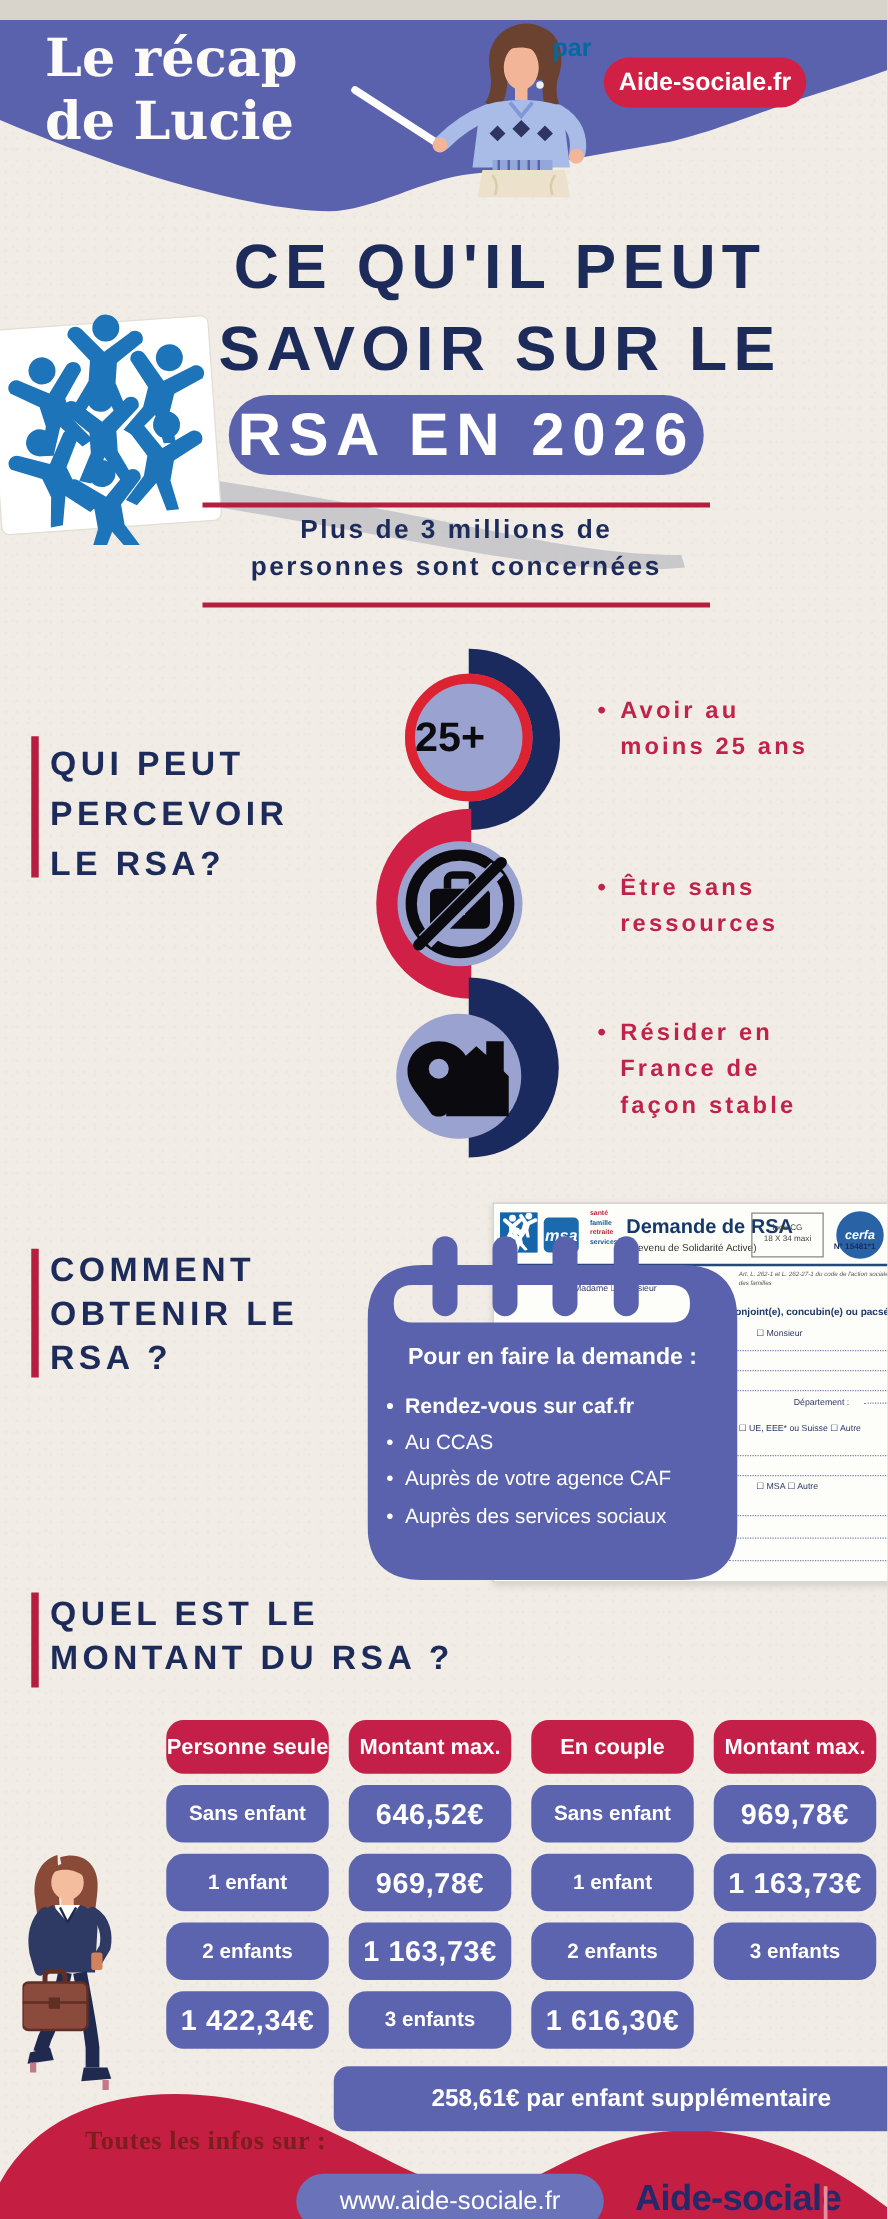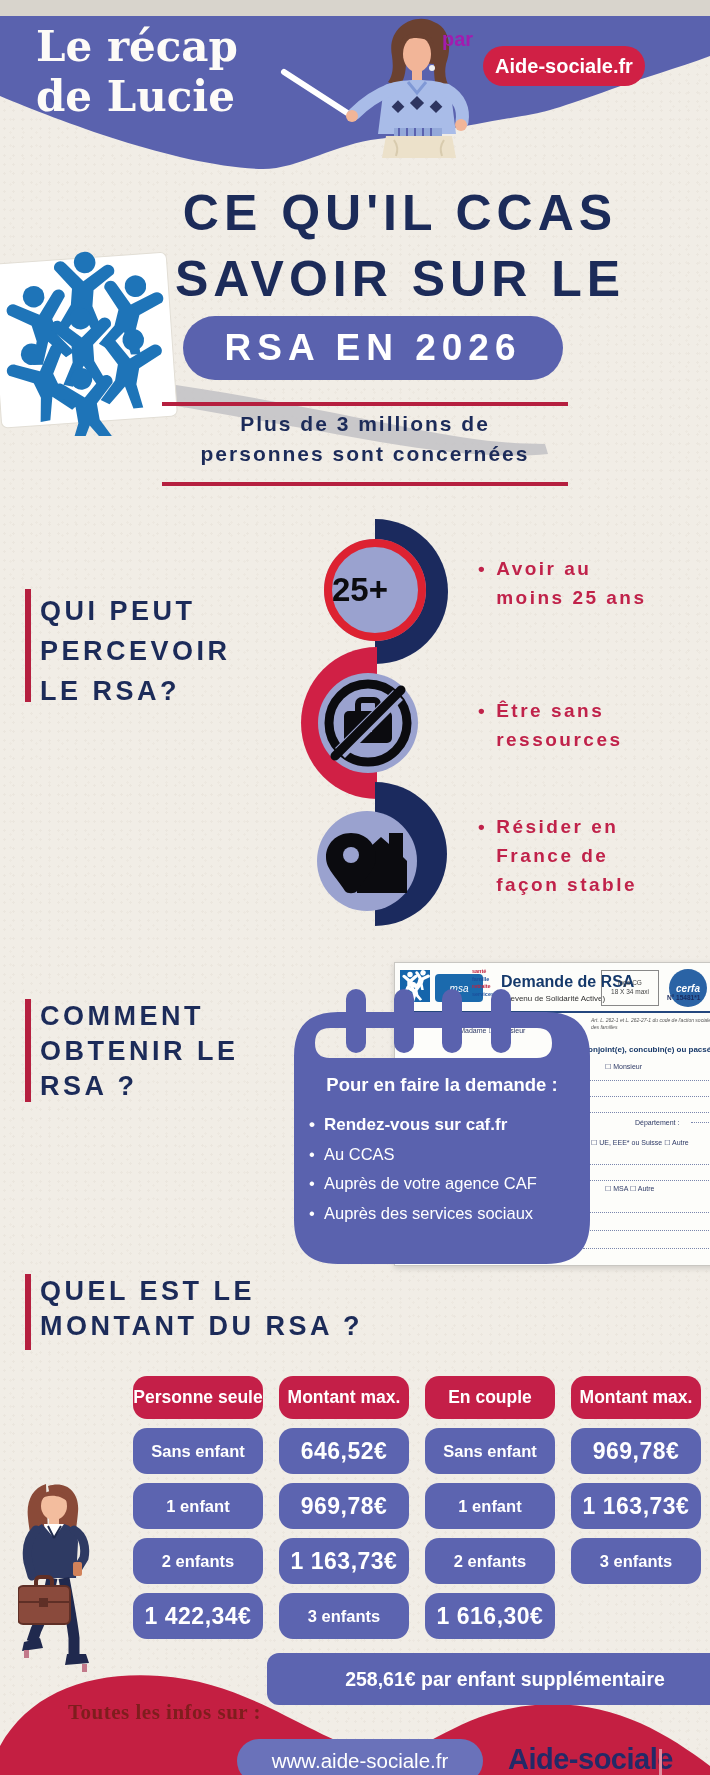--- a/index.html
+++ b/index.html
@@ -13,32 +13,32 @@
     background-image:radial-gradient(#e7e2d8 1px,transparent 1.3px),radial-gradient(#eae5dc 1px,transparent 1.4px);
     background-size:9px 9px,13px 13px;background-position:0 0,4px 6px;opacity:.55;
   }
   .abs{position:absolute;}
   svg{display:block;}
 
   
   .top-blob{left:0;top:0;z-index:1;}
   .brand{left:36px;top:6px;z-index:3;color:#fdfbf7;font-family:"DejaVu Serif",serif;
          font-weight:bold;font-size:42px;line-height:50px;}
-  .byline{left:442px;top:12px;z-index:3;color:#a21caf;font-weight:bold;font-size:20px;}
+  .byline{left:442px;top:12px;z-index:3;color:#0369a1;font-weight:bold;font-size:20px;}
   .badge{left:483px;top:30px;width:162px;height:40px;z-index:3;background:#d02045;border-radius:20px;
          display:flex;align-items:center;justify-content:center;color:#fff;font-weight:bold;font-size:20px;}
   .lucie{left:266px;top:0;z-index:2;}
 
   
   .title-line{left:95px;width:610px;text-align:center;z-index:3;color:#1c2b59;
               font-weight:bold;font-size:50px;letter-spacing:5px;white-space:nowrap;}
   .t1{top:168px;} .t2{top:234px;}
   .rsa-pill{left:183px;top:300px;width:380px;height:64px;background:#5a62ae;border-radius:32px;z-index:3;
             display:flex;align-items:center;justify-content:center;color:#fff;font-weight:bold;
-            font-size:37px;letter-spacing:6px;white-space:nowrap;}
+            font-size:48px;letter-spacing:6px;white-space:nowrap;}
   .rule{left:162px;width:406px;height:4px;background:#b51f3f;z-index:3;}
   .r1{top:386px;} .r2{top:466px;}
   .subtitle{left:95px;width:540px;text-align:center;z-index:3;color:#1c2b59;
             font-weight:bold;font-size:21px;letter-spacing:2px;white-space:nowrap;}
   .s1{top:396px;} .s2{top:426px;}
   .caf-card{left:-14px;top:230px;z-index:2;}
   .swoosh{left:0;top:330px;z-index:1;}
 
   
   .sec-bar{width:6px;background:#b51f3f;z-index:2;}
@@ -59,22 +59,22 @@
   .crit{display:flex;z-index:3;color:#c0224a;font-weight:bold;font-size:19px;
         letter-spacing:2.5px;line-height:29px;white-space:nowrap;}
   .crit .dot{margin-right:9px;}
   .crit1{left:478px;top:538px;} .crit2{left:478px;top:680px;} .crit3{left:478px;top:796px;}
 
   
   .form{left:394px;top:946px;width:332px;height:302px;background:#fdfdfa;border:1px solid #c9c7c2;
         box-shadow:0 2px 6px rgba(0,0,0,.15);z-index:2;font-family:"Liberation Sans",sans-serif;}
   .form .fx{position:absolute;}
   .caf-mini{left:5px;top:7px;width:30px;height:32px;background:#1565ab;}
-  .msa-mini{left:40px;top:11px;width:48px;height:28px;background:#1b6aad;border-radius:4px;color:#fff;
-            font-style:italic;font-weight:normal;font-size:10px;display:flex;align-items:center;justify-content:center;}
+  .msa-mini{left:40px;top:11px;width:28px;height:28px;background:#1b6aad;border-radius:4px;color:#fff;
+            font-style:italic;font-weight:bold;font-size:13px;display:flex;align-items:center;justify-content:center;}
   .msa-words{left:77px;top:5px;font-size:5.5px;line-height:7.5px;font-weight:bold;}
   .msa-words .w-red{color:#c0223f;} .msa-words .w-blue{color:#1b4f9c;}
   .form-title{left:106px;top:10px;font-size:16px;font-weight:bold;color:#15396b;white-space:nowrap;}
   .form-sub{left:107px;top:31px;font-size:8px;color:#333;}
   .corner-box{left:206px;top:7px;width:58px;height:36px;border:1px solid #888;color:#444;
               font-size:6.5px;text-align:center;padding-top:7px;box-sizing:border-box;line-height:9px;}
   .cerfa{left:274px;top:6px;width:38px;height:38px;background:#2a63a5;border-radius:50%;color:#fff;
          font-style:italic;font-weight:bold;font-size:10px;display:flex;align-items:center;justify-content:center;}
   .cerfa-no{left:272px;top:31px;font-size:6.5px;font-weight:bold;color:#1a2a5e;}
   .form-hr{left:0;top:48px;width:332px;height:2px;background:#24477e;}
@@ -175,21 +175,21 @@
         <use href="#caf-person" transform="translate(100,46) scale(1.35) rotate(8)"></use>
         <use href="#caf-person" transform="translate(144,72) scale(1.35) rotate(18)"></use>
         <use href="#caf-person" transform="translate(56,132) scale(1.35) rotate(-22)"></use>
         <use href="#caf-person" transform="translate(96,102) scale(1.35)"></use>
         <use href="#caf-person" transform="translate(140,126) scale(1.35) rotate(14)"></use>
         <use href="#caf-person" transform="translate(96,162) scale(1.35) rotate(-6)"></use>
       </g>
     </g>
   </svg>
 
-  <div class="abs title-line t1">CE QU'IL CCAS</div>
+  <div class="abs title-line t1">CE QU'IL PEUT</div>
   <div class="abs title-line t2">SAVOIR SUR LE</div>
   <div class="abs rsa-pill">
     <span>RSA EN 2026</span>
   </div>
   <div class="abs rule r1"></div>
   <div class="abs subtitle s1">Plus de 3 millions de</div>
   <div class="abs subtitle s2">personnes sont concernées</div>
   <div class="abs rule r2"></div>
 
   <div class="abs sec-bar" style="left:25px;top:573px;height:113px;"></div>

